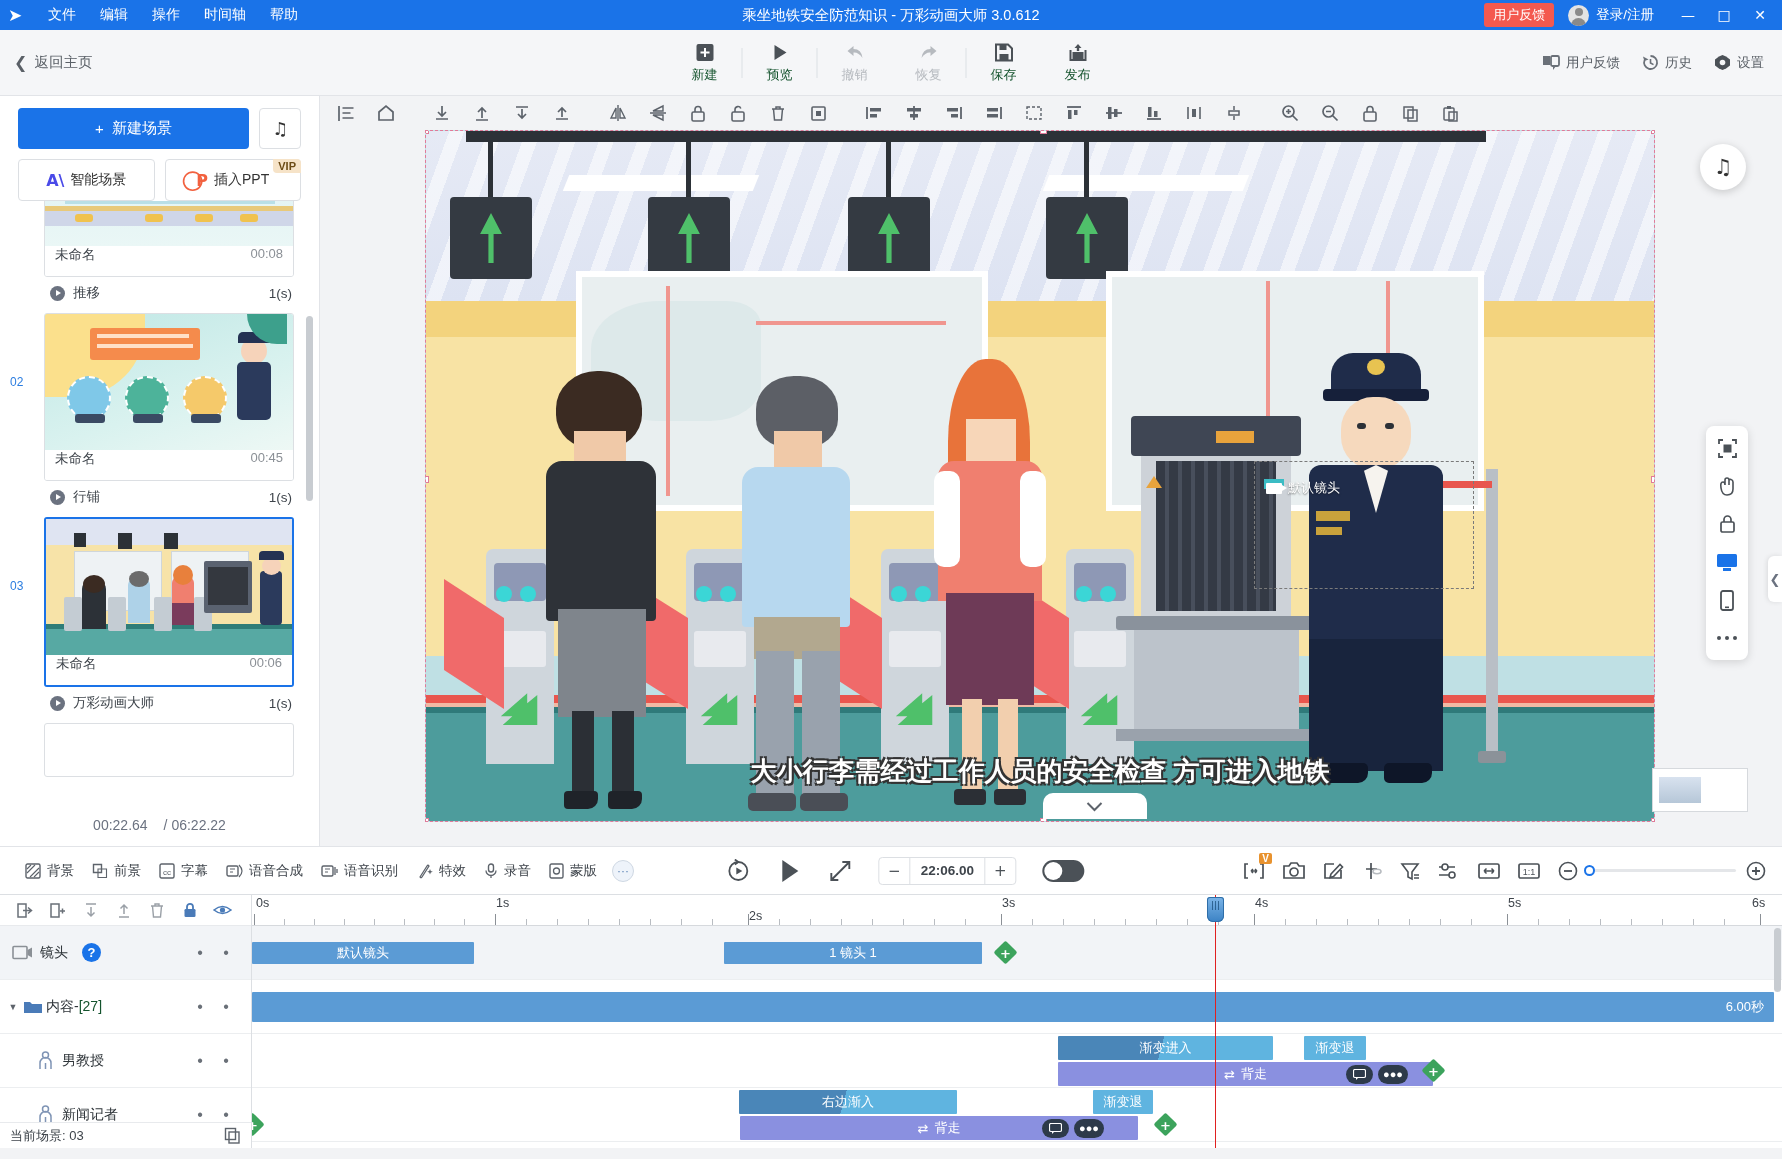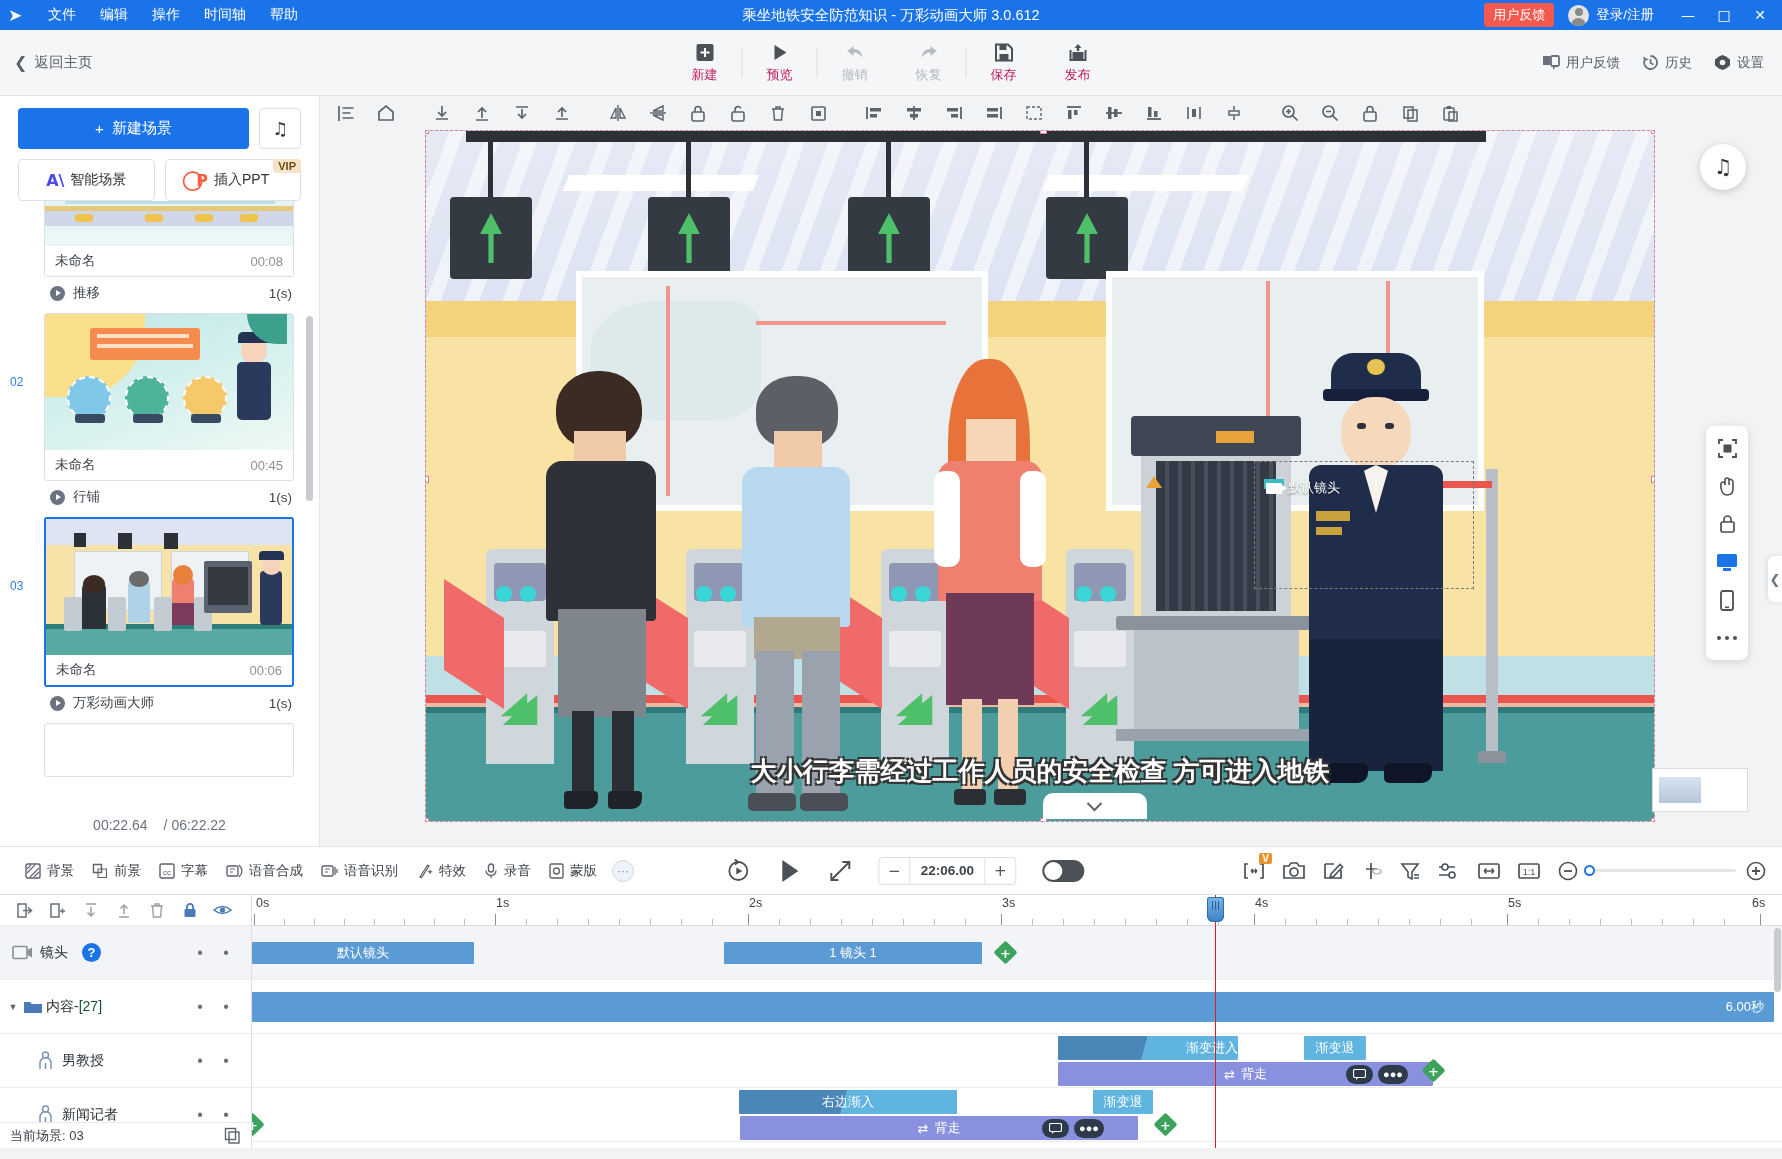--- a/index.html
+++ b/index.html
@@ -65,21 +65,21 @@
     font-size: 14.5px; color: #5a6067;
   }
   .chev-left { font-size: 16px; font-family: "DejaVu Sans", sans-serif; color: #5a6067; }
   .tb2-center {
     position: absolute; left: 50%; transform: translateX(-50%);
     display: flex; align-items: center; height: 100%;
   }
   .tb2-btn {
     width: 74px; height: 56px; display: flex; flex-direction: column;
     align-items: center; justify-content: center; gap: 3px;
-    font-size: 13px; color: #be185d;
+    font-size: 13px; color: #14532d;
   }
   .tb2-btn.disabled { color: #b6babf; }
   .tb2-btn .ic { height: 22px; display:flex; align-items:center; justify-content:center; }
   .tb2-sep { width: 1px; height: 30px; background: #dcdfe3; }
   .tb2-right {
     margin-left: auto; display: flex; align-items: center; gap: 22px;
     margin-right: 18px; font-size: 13.5px; color: #5a6067;
   }
   .tb2-right .item { display: flex; align-items: center; gap: 6px; }
 
@@ -123,21 +123,21 @@
   .scene-num {
     position: absolute; left: -34px; top: 62px; font-size: 12px; color: #2b7de0;
   }
   .thumb {
     width: 250px; border: 1px solid #dcdfe3; border-radius: 3px; overflow: hidden;
     background: #fff;
   }
   .thumb.selected { border: 2px solid #1a73e8; }
   .thumb-img { height: 136px; position: relative; overflow: hidden; }
   .thumb-meta {
-    height: 30px; display: flex; align-items: center; justify-content: space-between;
+    height: 30px; display: flex; justify-content: space-between;
     padding: 0 10px; font-size: 13.5px; color: #3e444b; background: #fff;
   }
   .thumb-meta .dur { color: #8b9096; font-size: 13px; }
   .trans-row {
     display: flex; align-items: center; gap: 8px; padding: 7px 2px 7px 6px;
     font-size: 13.5px; color: #3e444b; width: 250px;
   }
   .trans-row .dur { margin-left: auto; color: #3e444b; }
   .play-dot {
     width: 15px; height: 15px; border-radius: 50%; background: #6b7280;
@@ -1279,21 +1279,21 @@
             <rect x="5" y="5" width="10" height="11" fill="none" stroke="#5d636b" stroke-width="1.4"></rect>
           </svg>
       </span>
     </div>
   </div>
 
   <div class="tl-right">
     <div class="ruler">
       <span class="lab" style="left:4px;">0s</span>
       <span class="lab" style="left:244px;">1s</span>
-      <span class="lab" style="left:497px;">2s</span>
+      <span class="lab" style="left:497px;margin-top:13px;">2s</span>
       <span class="lab" style="left:750px;">3s</span>
       <span class="lab" style="left:1003px;">4s</span>
       <span class="lab" style="left:1256px;">5s</span>
       <span class="lab" style="left:1500px;">6s</span>
       <span class="tick major" style="left:2px;"></span>
       <span class="tick" style="left:32px;"></span>
         <span class="tick" style="left:62px;"></span>
       <span class="tick" style="left:92px;"></span>
         <span class="tick" style="left:122px;"></span>
       <span class="tick" style="left:152px;"></span>
@@ -1352,21 +1352,21 @@
       <div class="kf" style="left:745px;top:18px;"></div>
     </div>
 
     <div class="trow">
       <div class="clip content" style="left:0px;right:8px;">
         <span>6.00秒</span>
       </div>
     </div>
 
     <div class="trow">
-      <div class="clip anim-in" style="left:806px;width:180px;top:2px;justify-content:flex-end;">
+      <div class="clip anim-in" style="left:806px;width:215px;top:2px;">
         <span>渐变进入</span>
       </div>
       <div class="clip anim-out" style="left:1052px;width:62px;top:2px;">
         <span>渐变退</span>
       </div>
       <div class="clip motion" style="left:806px;width:375px;top:28px;">
         <span style="margin-right:6px;">⇄</span>
         <span>背走</span>
       </div>
       <div class="pill" style="left:1094px;width:27px;top:30.5px;">

